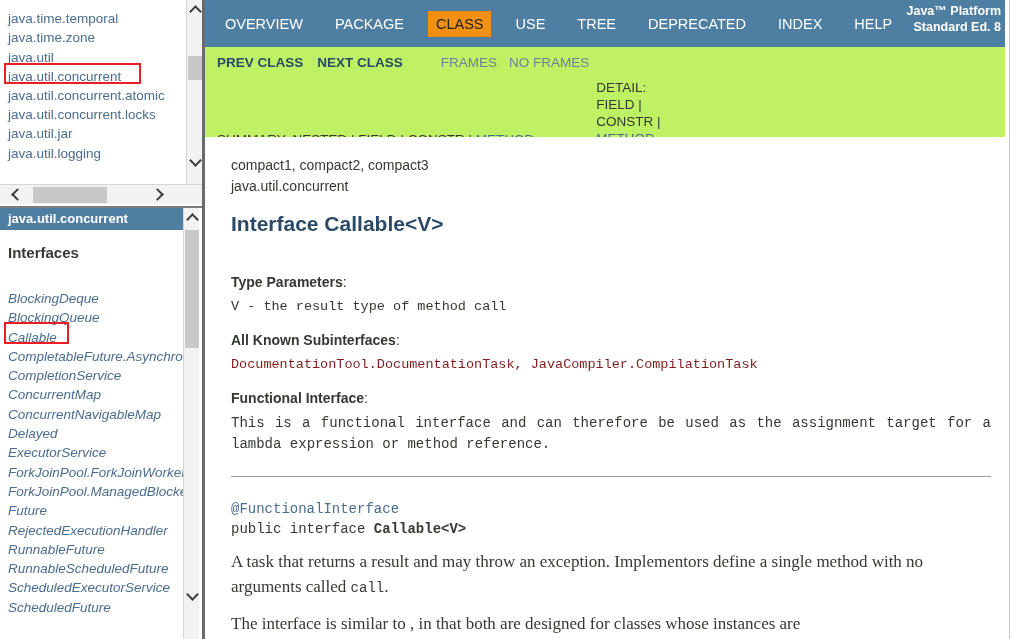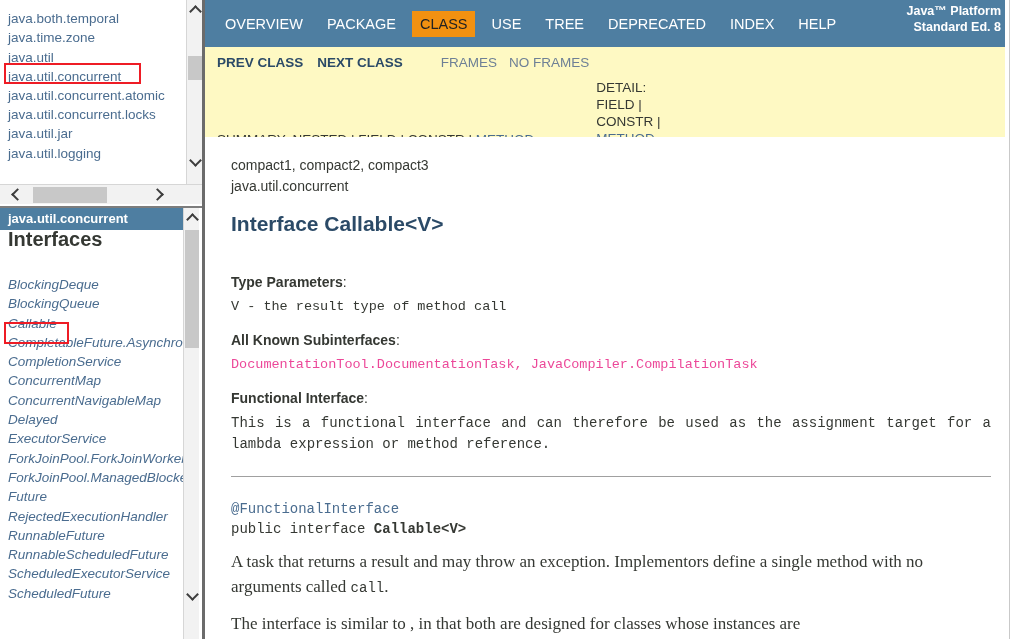--- a/index.html
+++ b/index.html
@@ -132,24 +132,24 @@
 
   
   #class-pane {
     position: absolute;
     left: 0; top: 230px;
     width: 188px; height: 409px;
     background: #ffffff;
     overflow: hidden;
   }
   #class-heading {
-    font-size: 20px;
-    font-weight: bold;
-    color: #353833;
-    padding: 0 0 0 8px;
+    font-size: 15px;
+    font-weight: bold;
+    color: #353833;
+    padding: 14px 0 0 8px;
     line-height: 18px;
   }
   #class-list {
     padding: 27px 0 0 8px;
   }
   .cls-item {
     font-size: 13.5px;
     line-height: 19.3px;
     font-style: italic;
     color: #4a6c8f;
@@ -187,21 +187,21 @@
     height: 47px;
     background: #4e7ea1;
     display: flex;
     align-items: center;
     padding: 0 0 0 0;
     width: 800px;
   }
   #topnav-links {
     display: flex;
     align-items: center;
-    gap: 8px;
+    gap: 16px;
     padding-left: 12px;
     height: 47px;
   }
   .nav-link {
     color: #ffffff;
     font-size: 14.5px;
     font-weight: normal;
     padding: 4px 8px;
     white-space: nowrap;
     line-height: 18px;
@@ -217,21 +217,21 @@
     text-align: right;
     color: #ffffff;
     font-size: 12.5px;
     font-weight: bold;
     line-height: 16px;
     white-space: nowrap;
   }
 
   
   #subnav {
-    background: #fef9c3;
+    background: #bef264;
     width: 800px;
     padding: 6px 0 6px 12px;
     position: relative;
     height: 90px;
   }
   #subnav-row1 {
     display: flex;
     align-items: baseline;
     gap: 0;
     font-size: 13.5px;
@@ -292,21 +292,21 @@
     line-height: 19px;
   }
   .dt-label .colon { font-weight: normal; }
   .dd-mono {
     font-family: "Liberation Mono", monospace;
     font-size: 13.5px;
     color: #353833;
     margin-top: 5px;
     line-height: 19px;
   }
-  .dd-mono .lnk { color: #ec4899; }
+  .dd-mono .lnk { color: #7f1d1d; }
   .dd-para {
     font-family: "Liberation Mono", monospace;
     font-size: 14px;
     color: #353833;
     margin-top: 5px;
     line-height: 21px;
     width: 760px;
     text-align: justify;
   }
   hr.sep {
@@ -357,21 +357,21 @@
 
 <div id="page">
 
   <div id="top-edge"></div>
 
   <div id="left-frame">
 
     <div id="pkg-pane">
       <div id="pkg-list">
         <div class="pkg-item clipped">&nbsp;</div>
-        <div class="pkg-item">java.both.temporal</div>
+        <div class="pkg-item">java.time.temporal</div>
         <div class="pkg-item">java.time.zone</div>
         <div class="pkg-item">java.util</div>
         <div class="pkg-item">java.util.concurrent</div>
         <div class="pkg-item">java.util.concurrent.atomic</div>
         <div class="pkg-item">java.util.concurrent.locks</div>
         <div class="pkg-item">java.util.jar</div>
         <div class="pkg-item">java.util.logging</div>
       </div>
 
       <div class="hl-box" id="hl-pkg"></div>

